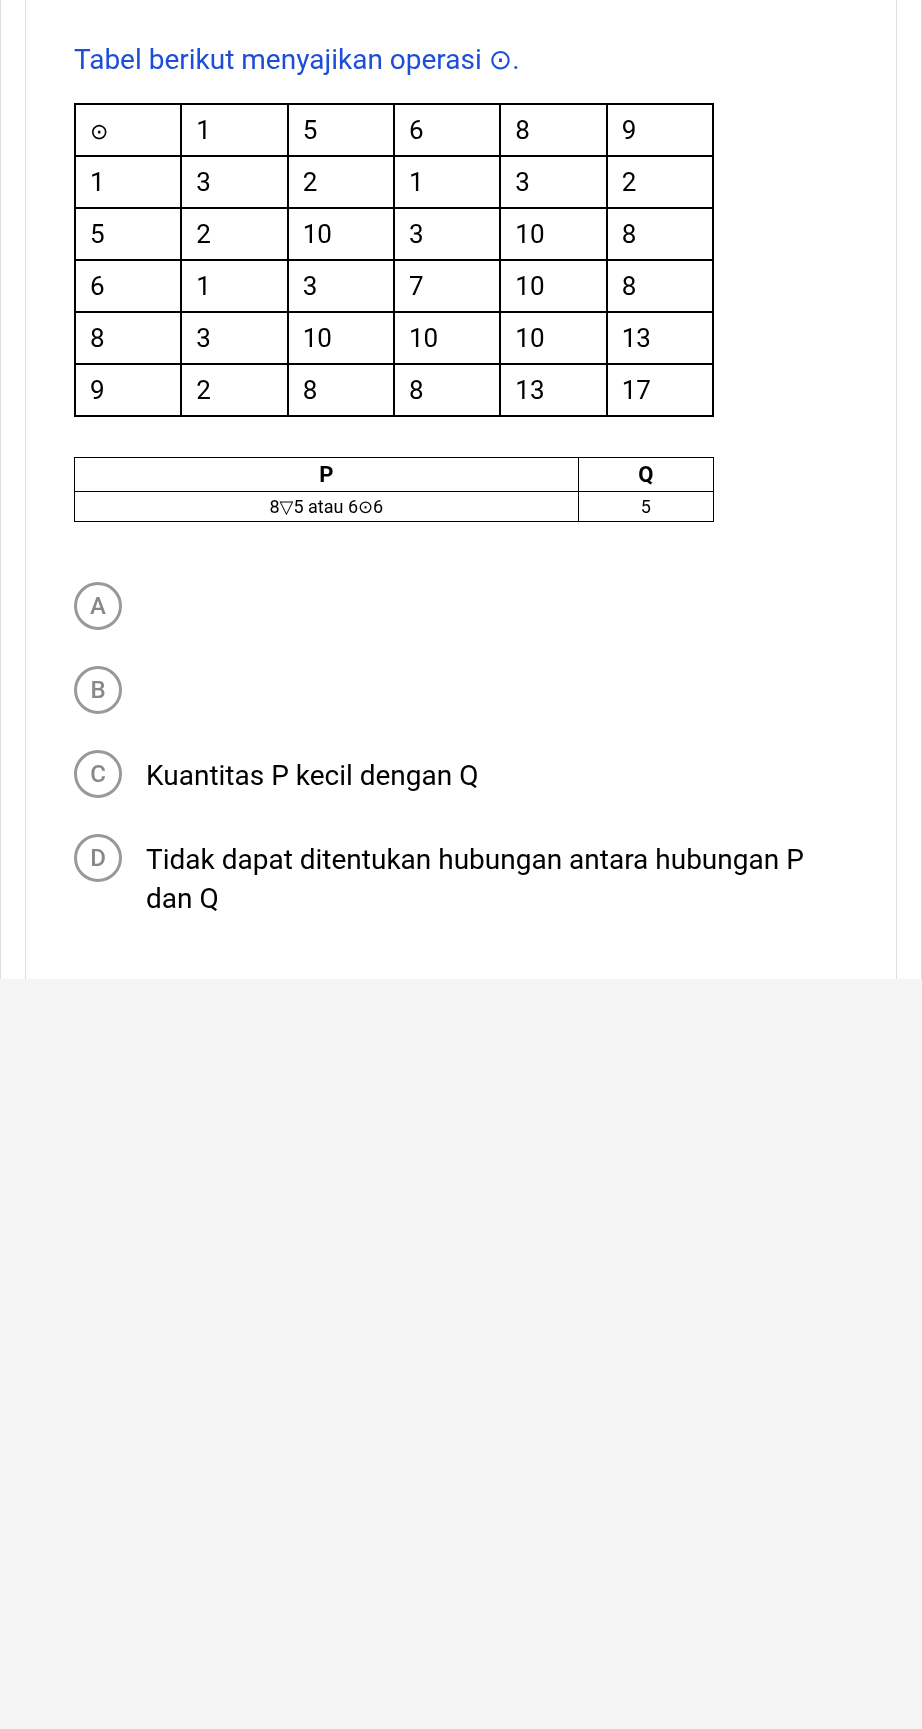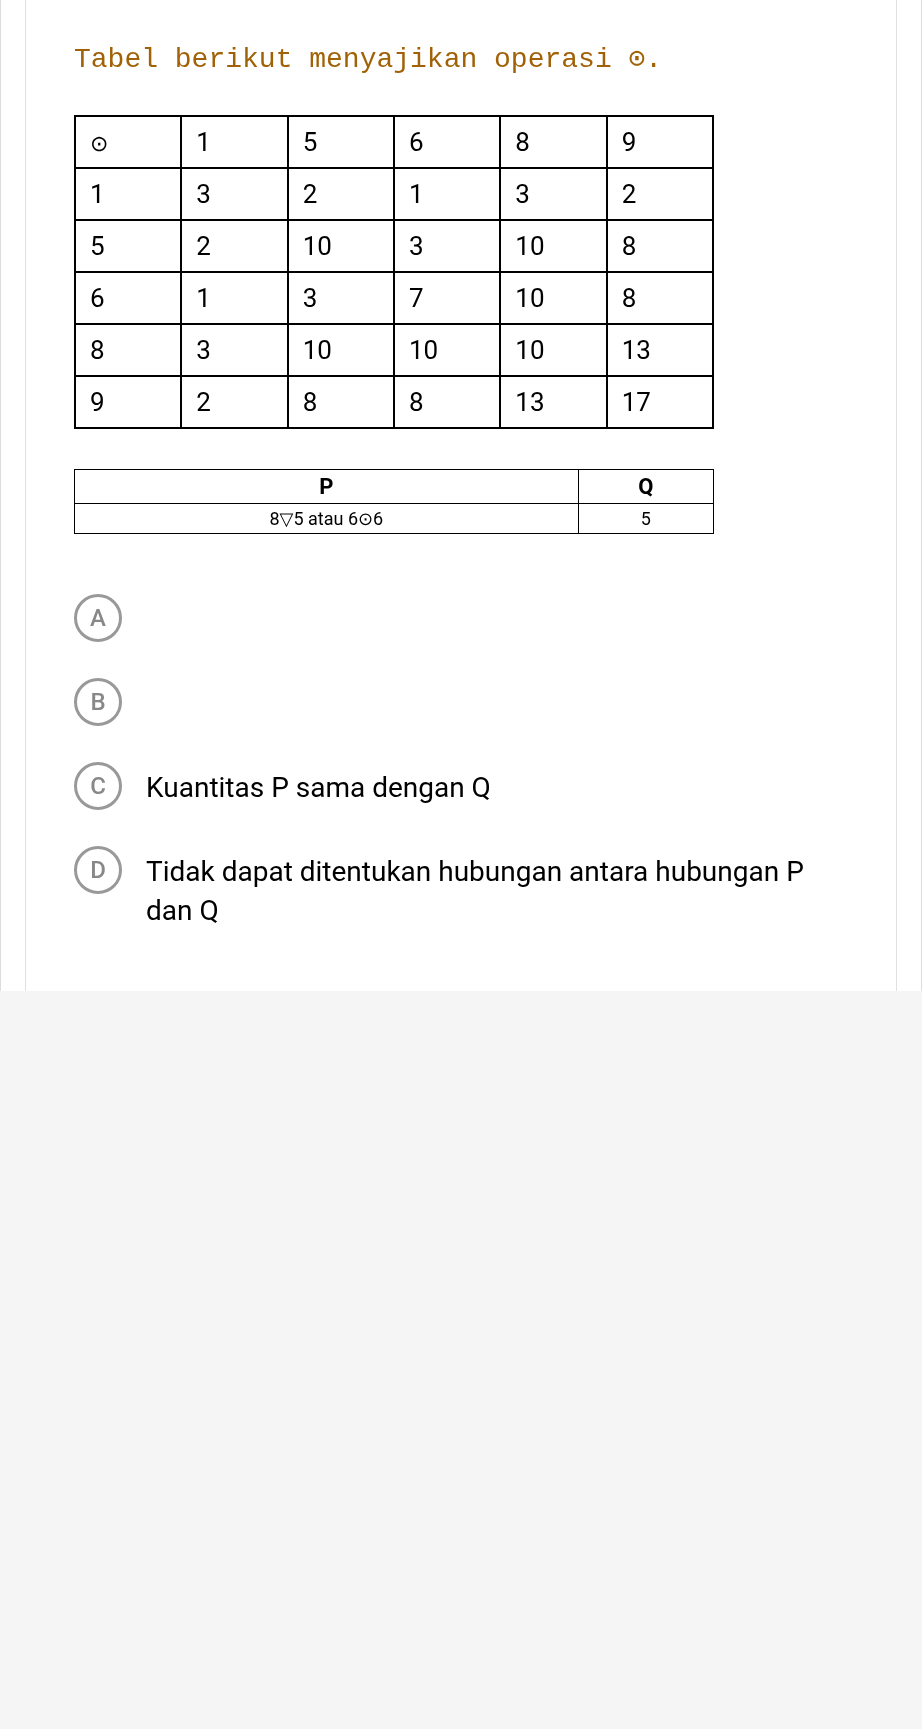--- a/index.html
+++ b/index.html
@@ -23,23 +23,22 @@
     .inner-container {
       background: #fff;
       border-left: 1px solid #e0e0e0;
       border-right: 1px solid #e0e0e0;
       margin: 0 24px;
       padding: 40px 48px 60px 48px;
     }
     .intro-text {
       font-size: 28px;
       line-height: 1.4;
-      color: #a16207;
-      margin-bottom: 36px;
-      font-family: Liberation Mono, monospace;
+      color: #1d4ed8;
+      margin-bottom: 24px;
     }
     .op-table {
       border-collapse: collapse;
       margin-bottom: 40px;
       width: 640px;
     }
     .op-table td {
       border: 2px solid #000;
       padding: 10px 14px;
       font-size: 26px;
@@ -196,21 +195,21 @@
 
     <div class="options">
       <div class="option">
         <div class="option-letter">A</div>
       </div>
       <div class="option">
         <div class="option-letter">B</div>
       </div>
       <div class="option">
         <div class="option-letter">C</div>
-        <div class="option-text">Kuantitas P sama dengan Q</div>
+        <div class="option-text">Kuantitas P kecil dengan Q</div>
       </div>
       <div class="option">
         <div class="option-letter">D</div>
         <div class="option-text">Tidak dapat ditentukan hubungan antara hubungan P dan Q</div>
       </div>
     </div>
 
   </div>
 </div>
 

